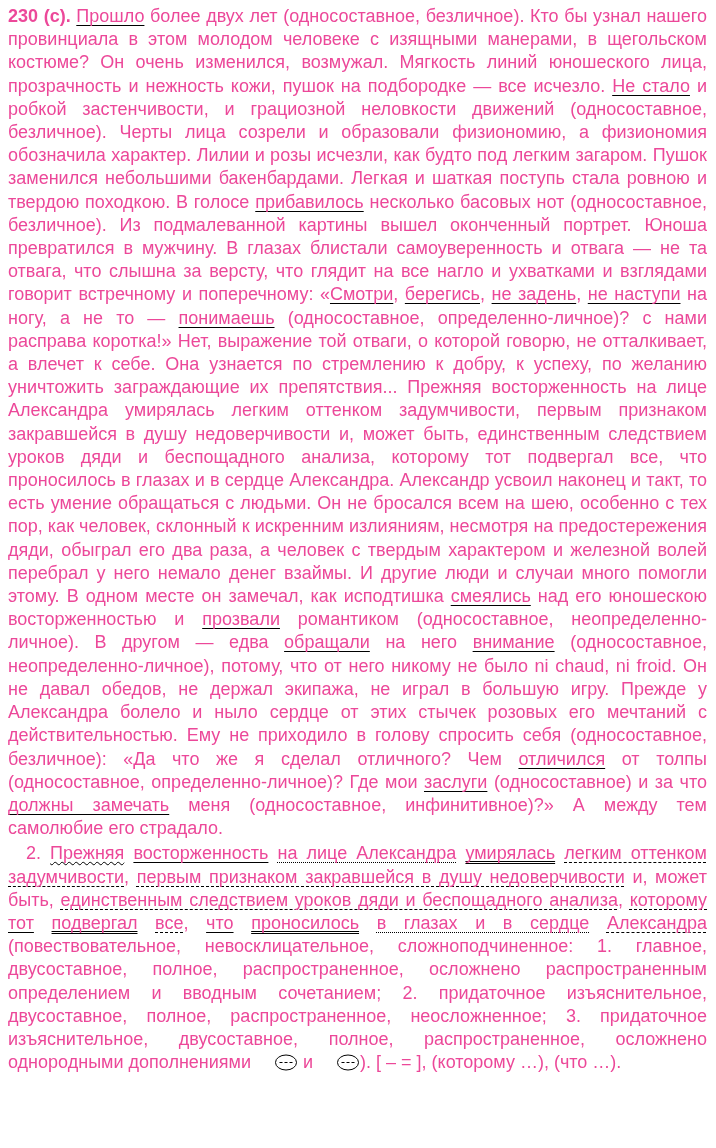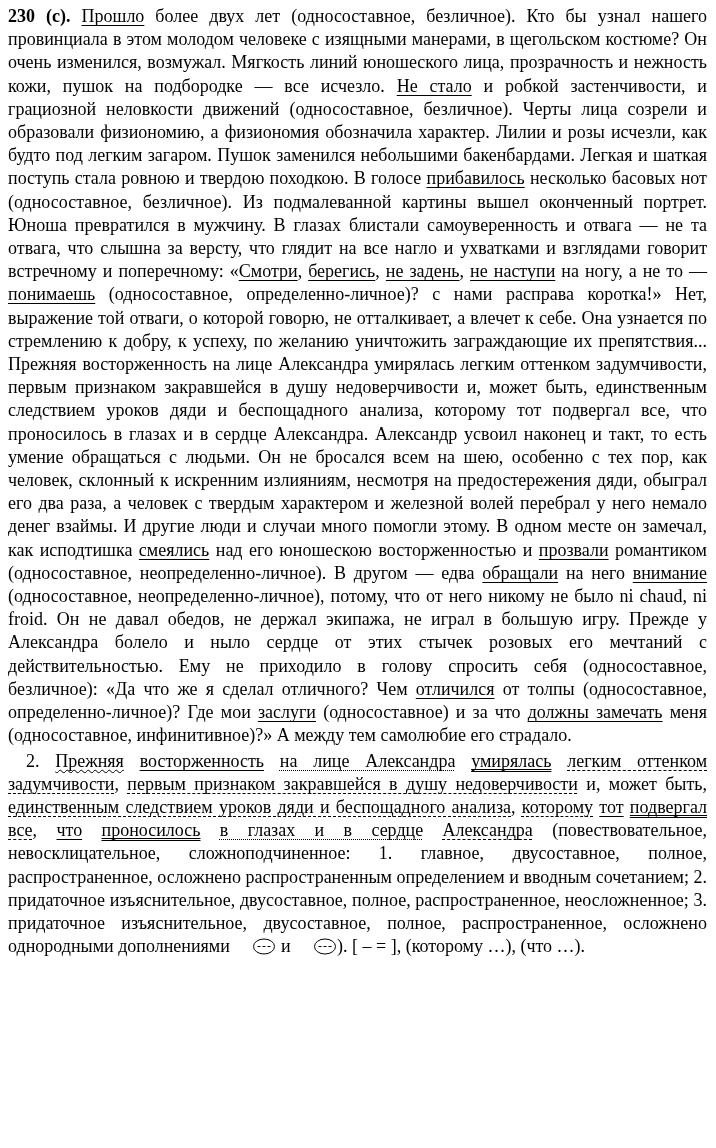--- a/index.html
+++ b/index.html
@@ -6,22 +6,22 @@
     margin: 0;
     padding: 0;
     background: #ffffff;
   }
   .page {
     width: 716px;
     min-height: 1148px;
     box-sizing: border-box;
     padding: 5px 9px 8px 8px;
     background: #ffffff;
-    color: #000000;
-    font-family: Liberation Serif, serif;
+    color: #ec4899;
+    font-family: Liberation Sans, sans-serif;
     font-size: 18px;
     line-height: 23.2px;
     text-align: justify;
   }
   p.para {
     margin: 0;
     padding: 0;
   }
   p.para-indent {
     text-indent: 18px;

